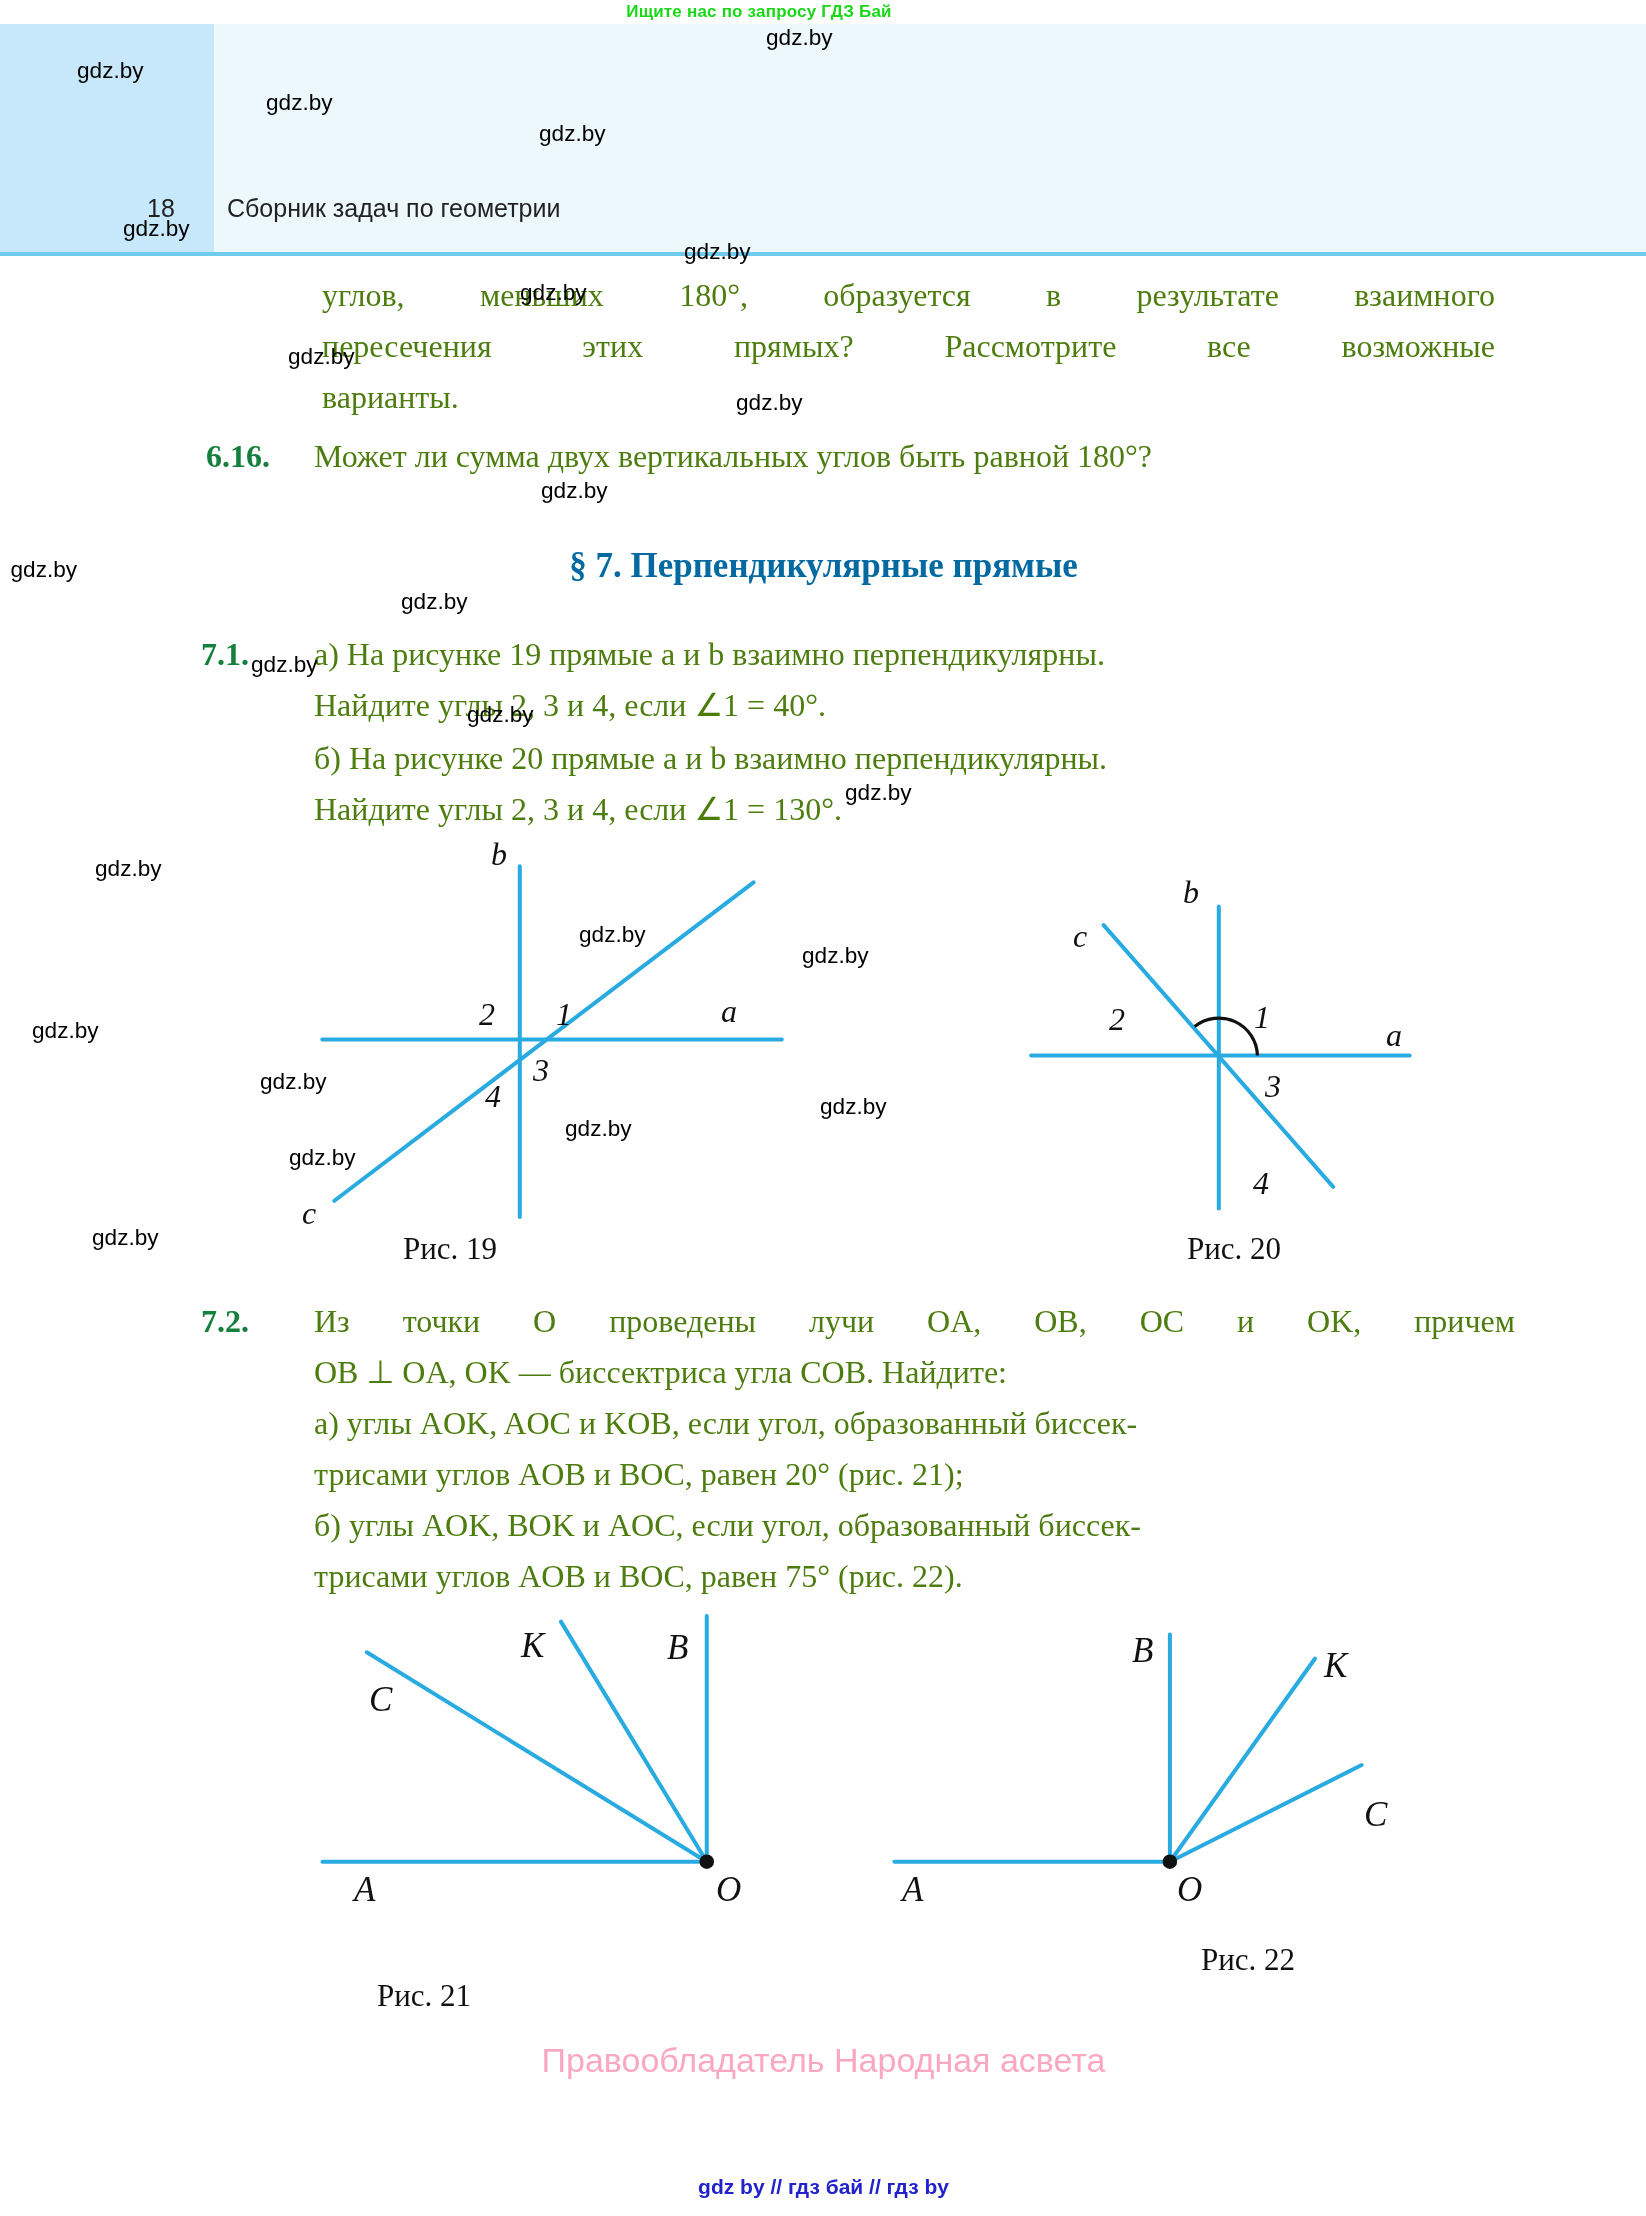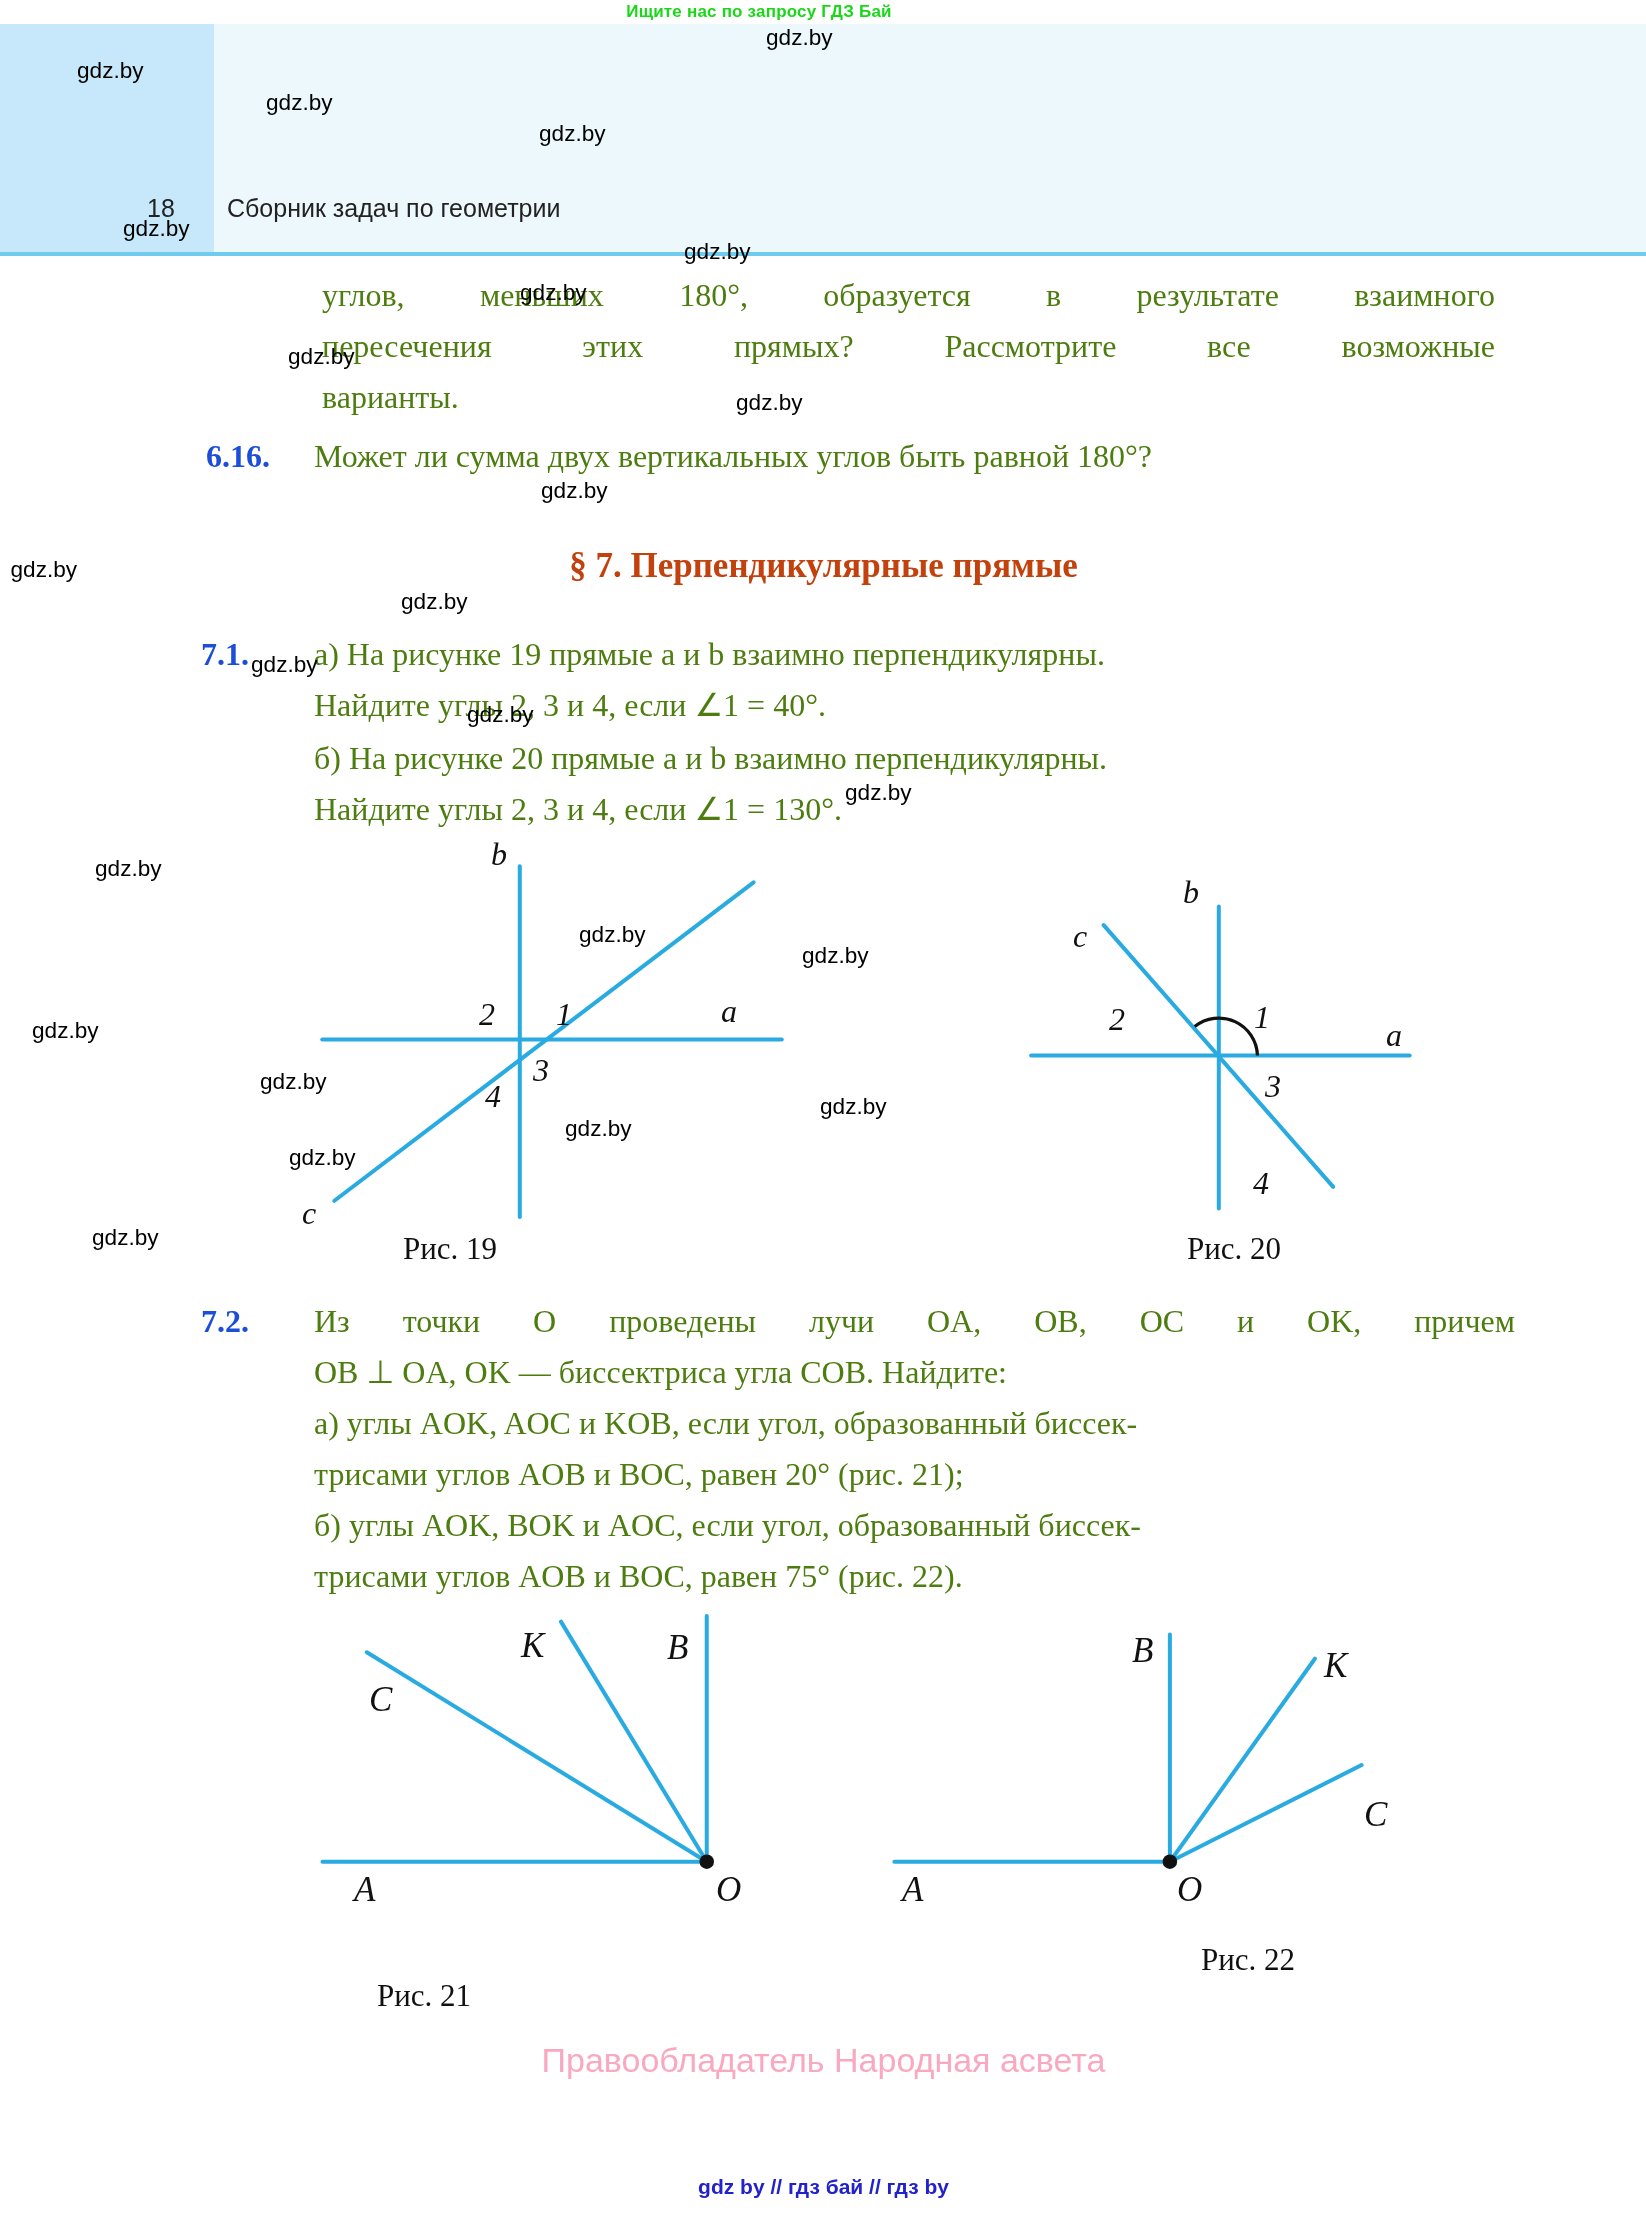--- a/index.html
+++ b/index.html
@@ -84,32 +84,32 @@
     font-size: 32px;
     line-height: 51px;
     color: #4d7c0f;
     text-align: justify;
   }
   .num {
     position: absolute;
     font-family: "Liberation Serif", serif;
     font-weight: 700;
     font-size: 32px;
-    color: #1d4ed8;
+    color: #15803d;
     line-height: 51px;
     white-space: nowrap;
   }
   .section-head {
     position: absolute;
     width: 1647px;
     text-align: center;
     font-family: "Liberation Serif", serif;
     font-weight: 700;
     font-size: 35px;
-    color: #c2410c;
+    color: #0369a1;
     line-height: 1;
   }
 
   
   .fig {
     position: absolute;
   }
   .fig-caption {
     position: absolute;
     font-family: "Liberation Serif", serif;

